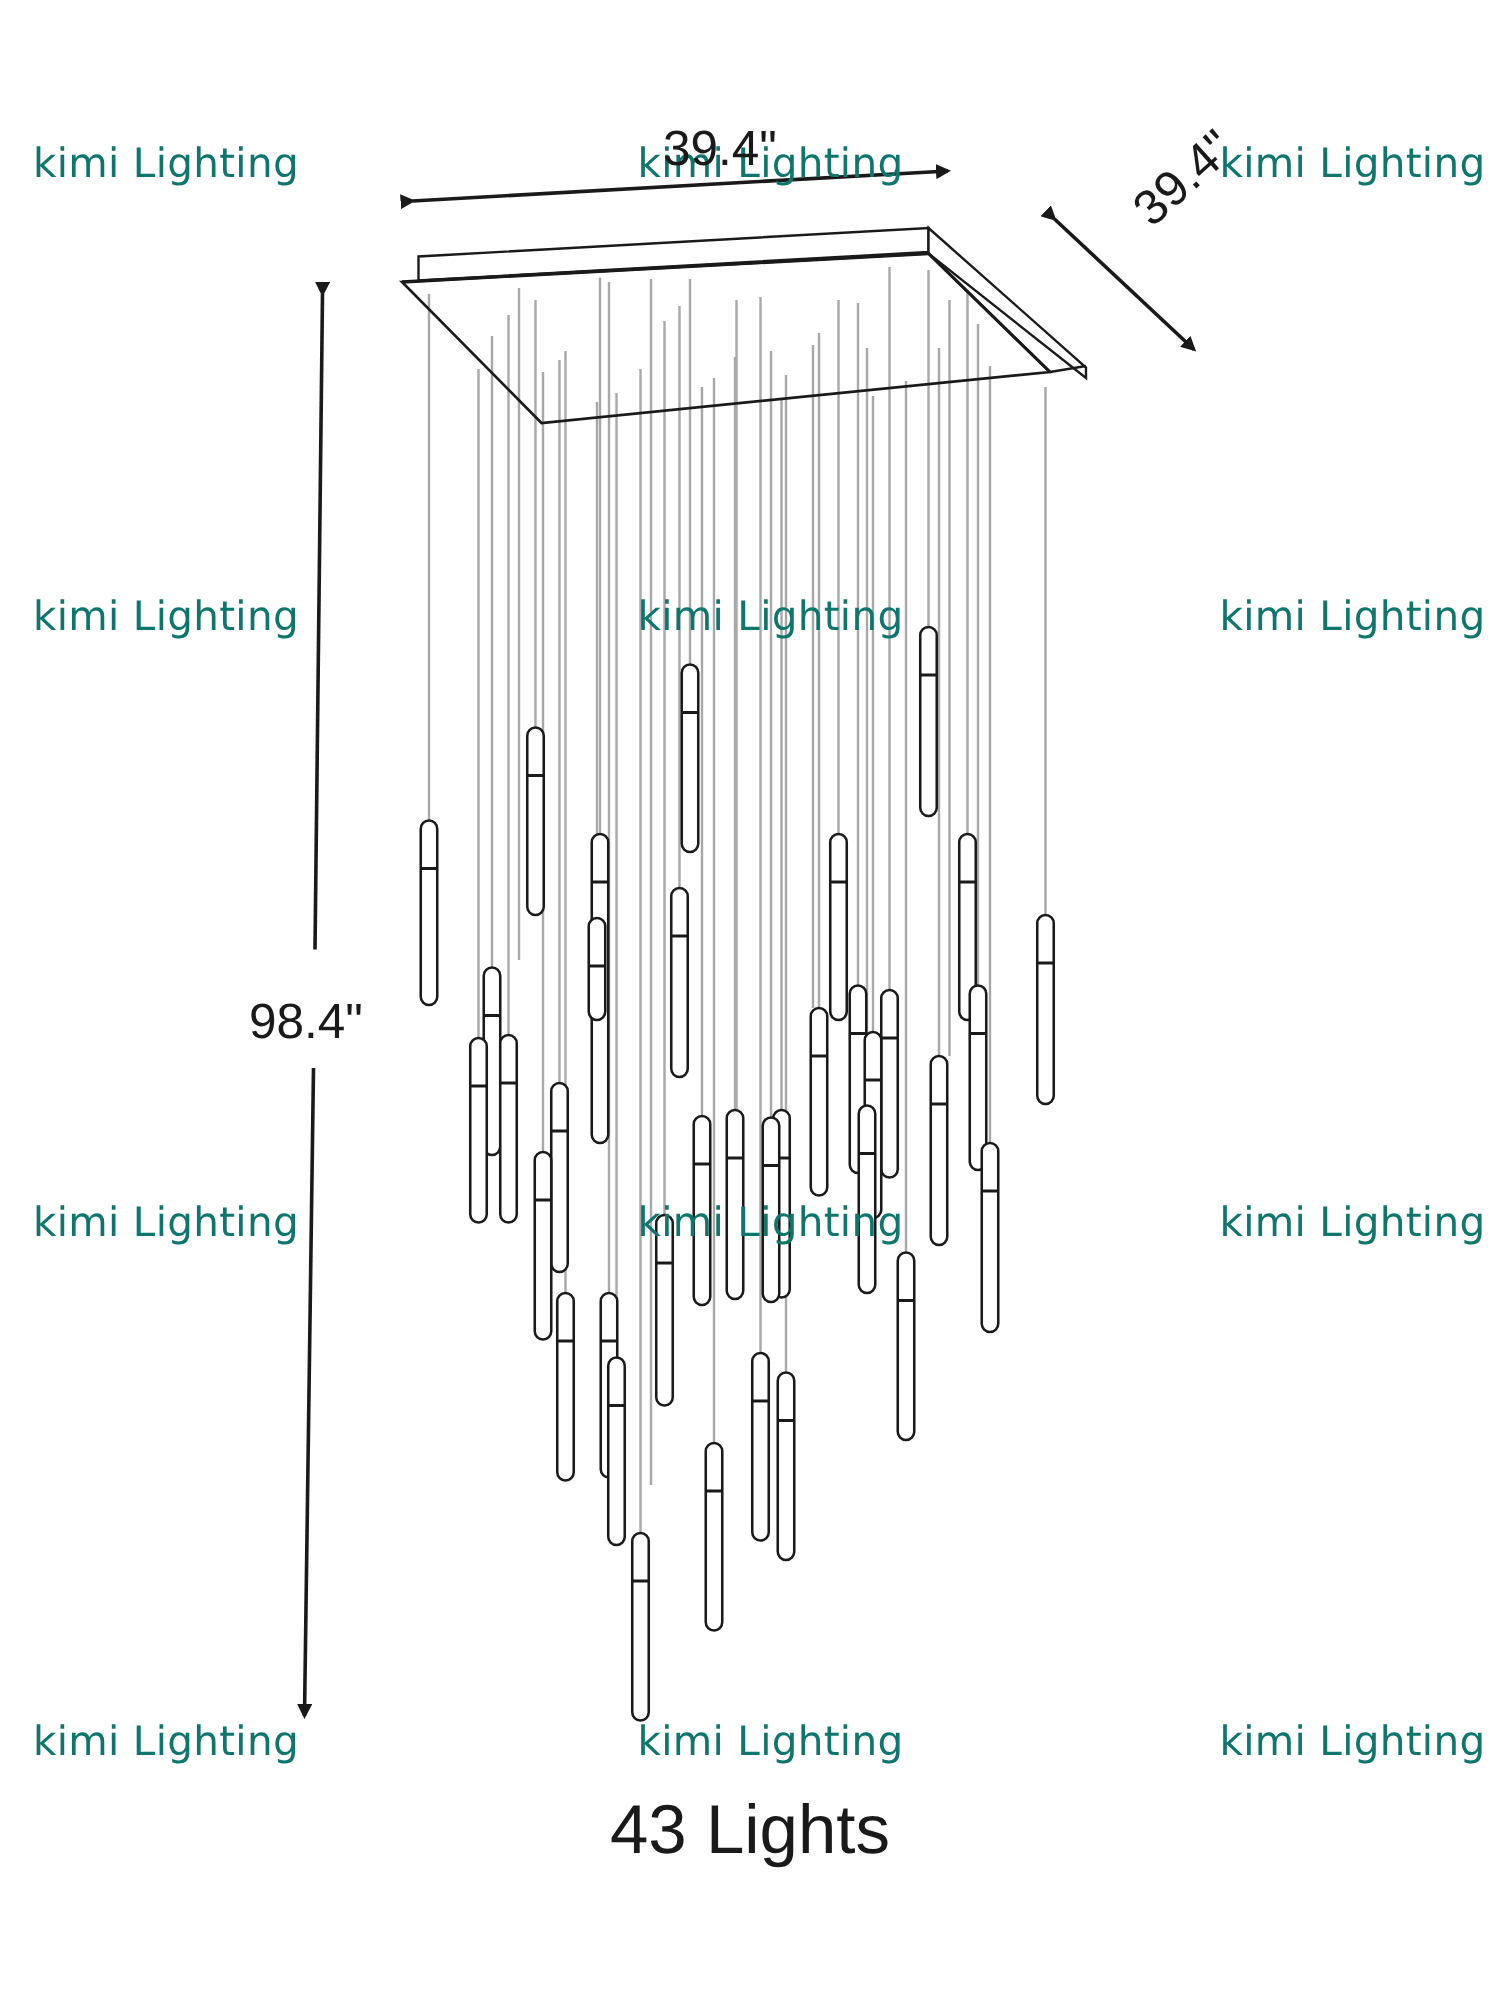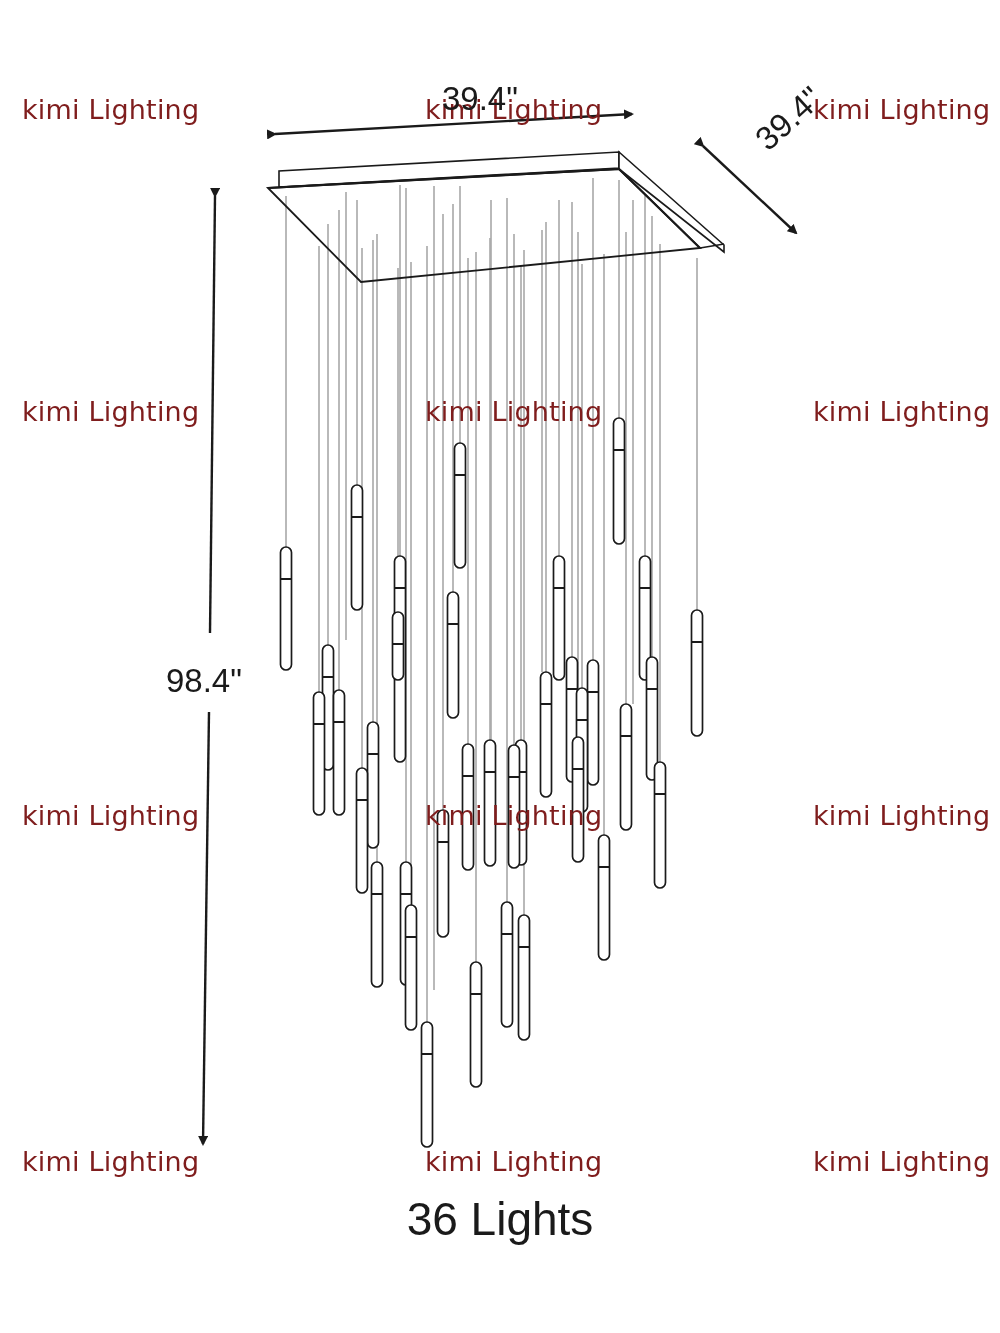--- a/index.html
+++ b/index.html
@@ -1,18 +1,18 @@
 <!DOCTYPE html>
 <html><head>
 <meta charset="utf-8">
 <style>
   html, body { margin: 0; padding: 0; background: #ffffff; }
   body { width: 1000px; height: 1333px; position: relative; overflow: hidden; font-family: "Liberation Sans", sans-serif; }
   #diagram { position: absolute; left: 0; top: 0; width: 1000px; height: 1333px; }
-  .watermark { position: absolute; font-family: "DejaVu Sans", sans-serif; font-size: 27px; color: #7f1d1d; letter-spacing: 0.2px; white-space: nowrap; }
+  .watermark { position: absolute; font-family: "DejaVu Sans", sans-serif; font-size: 27px; color: #0f766e; letter-spacing: 0.2px; white-space: nowrap; }
   .dim-label { position: absolute; font-family: "Liberation Sans", sans-serif; font-size: 33px; color: #1a1a1a; white-space: nowrap; }
   .caption { position: absolute; left: 0; width: 1000px; top: 1192px; text-align: center; font-family: "Liberation Sans", sans-serif; font-size: 46px; color: #1a1a1a; }
 </style>
 </head>
 <body>
 
 <svg id="diagram" viewBox="0 0 1000 1333" xmlns="http://www.w3.org/2000/svg">
   <defs>
     <marker id="arrow" markerWidth="10" markerHeight="10" refX="8" refY="5" orient="auto" markerUnits="userSpaceOnUse">
       <path d="M0,0 L10,5 L0,10 z" fill="#1a1a1a"></path>
@@ -237,13 +237,13 @@
     <div class="watermark" style="left: 813px; top: 800px;">kimi Lighting</div>
     <div class="watermark" style="left: 22px; top: 1146px;">kimi Lighting</div>
     <div class="watermark" style="left: 425px; top: 1146px;">kimi Lighting</div>
     <div class="watermark" style="left: 813px; top: 1146px;">kimi Lighting</div>
   </div>
 
 <div class="dim-label" style="left:442px; top:80px;">39.4"</div>
 <div class="dim-label" style="left:748px; top:130px; transform: rotate(-42deg); transform-origin: left top;">39.4"</div>
 <div class="dim-label" style="left:166px; top:662px;">98.4"</div>
 
-<div class="caption">36 Lights</div>
+<div class="caption">43 Lights</div>
 
 </body></html>

